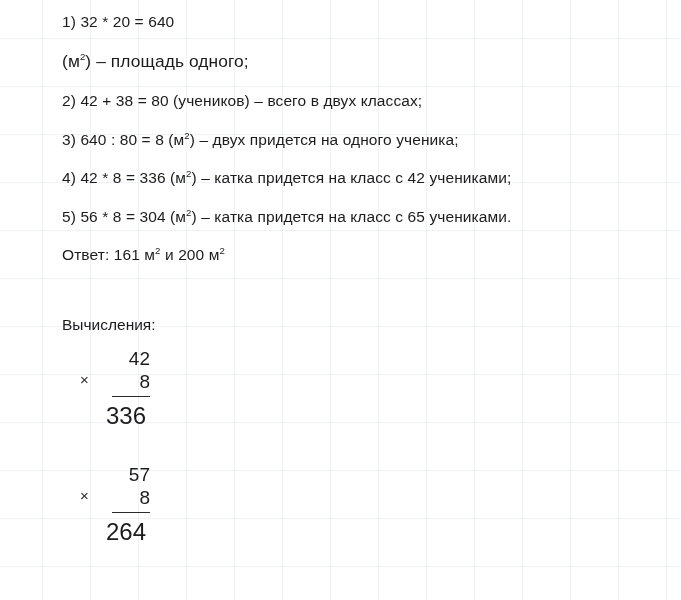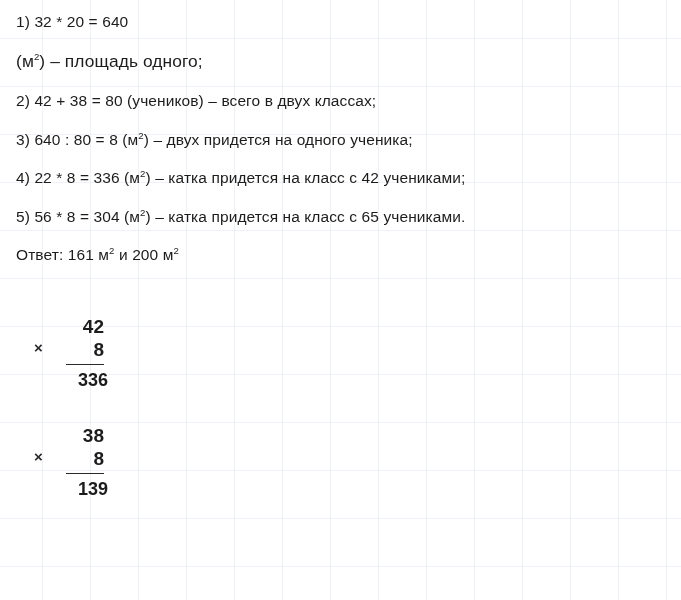--- a/index.html
+++ b/index.html
@@ -23,20 +23,21 @@
     background-image:
       linear-gradient(to right, rgba(120,150,190,0.12) 1px, transparent 1px),
       linear-gradient(to bottom, rgba(120,150,190,0.12) 1px, transparent 1px);
     background-size: 48px 48px;
     background-position: -6px -10px;
     pointer-events: none;
   }
   #content {
     position: relative;
     padding: 14px 16px 0 16px;
+    margin-left: 46px;
   }
   .line {
     font-size: 15.5px;
     line-height: 1.0;
     margin: 0 0 23px 0;
     white-space: nowrap;
     letter-spacing: 0.1px;
   }
   sup {
     font-size: 0.62em;
@@ -48,21 +49,20 @@
     vertical-align: -0.08em;
   }
   .spacer-block { height: 30px; }
   .calc-label {
     font-size: 15.5px;
     margin: 0 0 14px 0;
   }
   .long-mult {
     margin: 0 0 0 18px;
     width: 74px;
-    font-weight: bold;
   }
   .lm-row {
     display: flex;
     align-items: baseline;
     justify-content: flex-end;
     font-size: 19px;
     line-height: 1.18;
     height: 23px;
   }
   .lm-sign {
@@ -79,22 +79,22 @@
     min-width: 34px;
     text-align: right;
     padding-right: 4px;
   }
   .lm-rule {
     border-bottom: 1.3px solid #2a2a2a;
     width: 38px;
     margin: 2px 4px 5px auto;
   }
   .lm-result {
-    font-size: 18px;
-    text-align: right;
+    font-size: 24px;
+    text-align: center;
     padding-left: 0px;
     margin-top: 3px;
   }
   .block-gap { height: 34px; }
 </style>
 </head>
 <body>
 
 <div id="grid-bg"></div>
 
@@ -106,60 +106,61 @@
     <span class="paren">(м</span><sup>2</sup><span class="paren">) – площадь одного;</span>
   </p>
 
   <p class="line">2) 42 + 38 = 80 (учеников) – всего в двух классах;</p>
 
   <p class="line">
     <span>3) 640 : 80 = 8 (м</span><sup>2</sup><span>) – двух придется на одного ученика;</span>
   </p>
 
   <p class="line">
-    <span>4) 22 * 8 = 336 (м</span><sup>2</sup><span>) – катка придется на класс с 42 учениками;</span>
+    <span>4) 42 * 8 = 336 (м</span><sup>2</sup><span>) – катка придется на класс с 42 учениками;</span>
   </p>
 
   <p class="line">
     <span>5) 56 * 8 = 304 (м</span><sup>2</sup><span>) – катка придется на класс с 65 учениками.</span>
   </p>
 
   <p class="line">
     <span>Ответ:</span>
     <span>161 м</span><sup>2</sup>
     <span>и</span>
     <span>200 м</span><sup>2</sup>
   </p>
 
   <div class="spacer-block"></div>
 
+  <p class="calc-label">Вычисления:</p>
 
   <div class="long-mult">
     <div class="lm-wrap">
       <div class="lm-row">
         <span class="lm-num">42</span>
       </div>
       <div class="lm-row">
         <span class="lm-sign">×</span>
         <span class="lm-num">8</span>
       </div>
       <div class="lm-rule"></div>
       <div class="lm-result">336</div>
     </div>
   </div>
 
   <div class="block-gap"></div>
 
   <div class="long-mult">
     <div class="lm-wrap">
       <div class="lm-row">
-        <span class="lm-num">38</span>
+        <span class="lm-num">57</span>
       </div>
       <div class="lm-row">
         <span class="lm-sign">×</span>
         <span class="lm-num">8</span>
       </div>
       <div class="lm-rule"></div>
-      <div class="lm-result">139</div>
+      <div class="lm-result">264</div>
     </div>
   </div>
 
 </div>
 
 </body></html>

